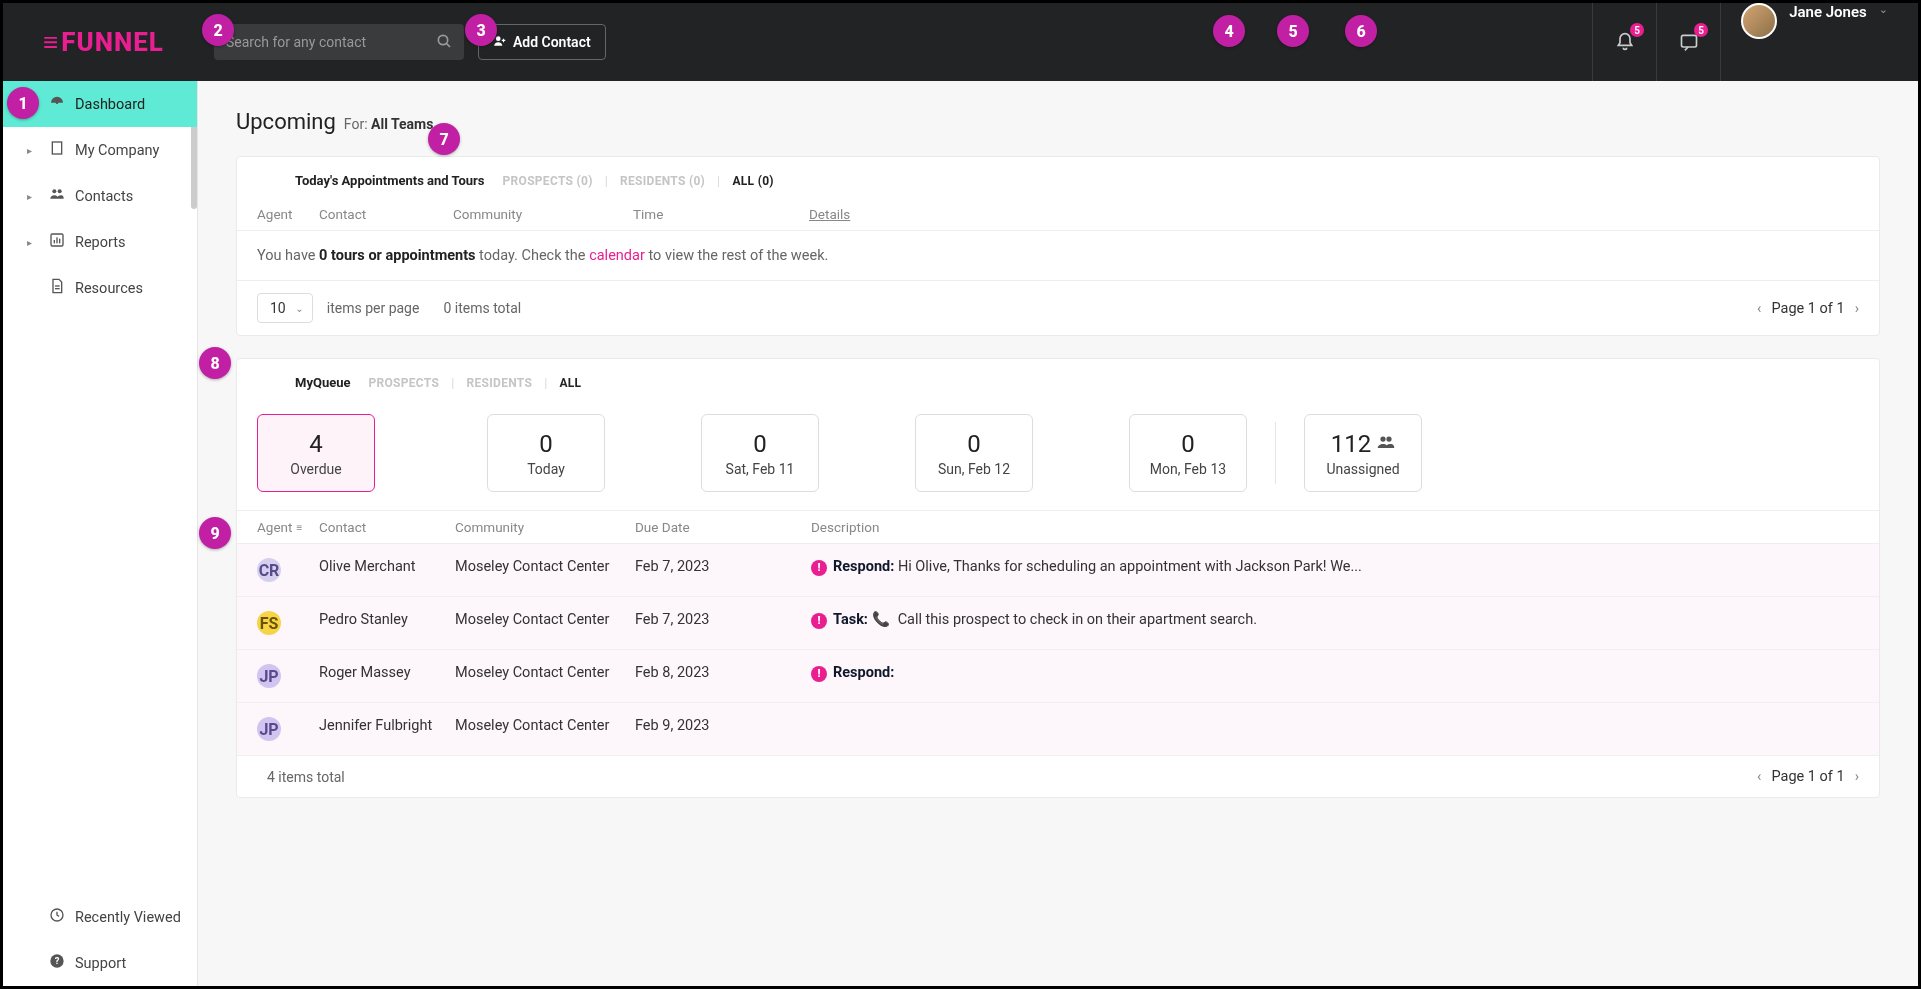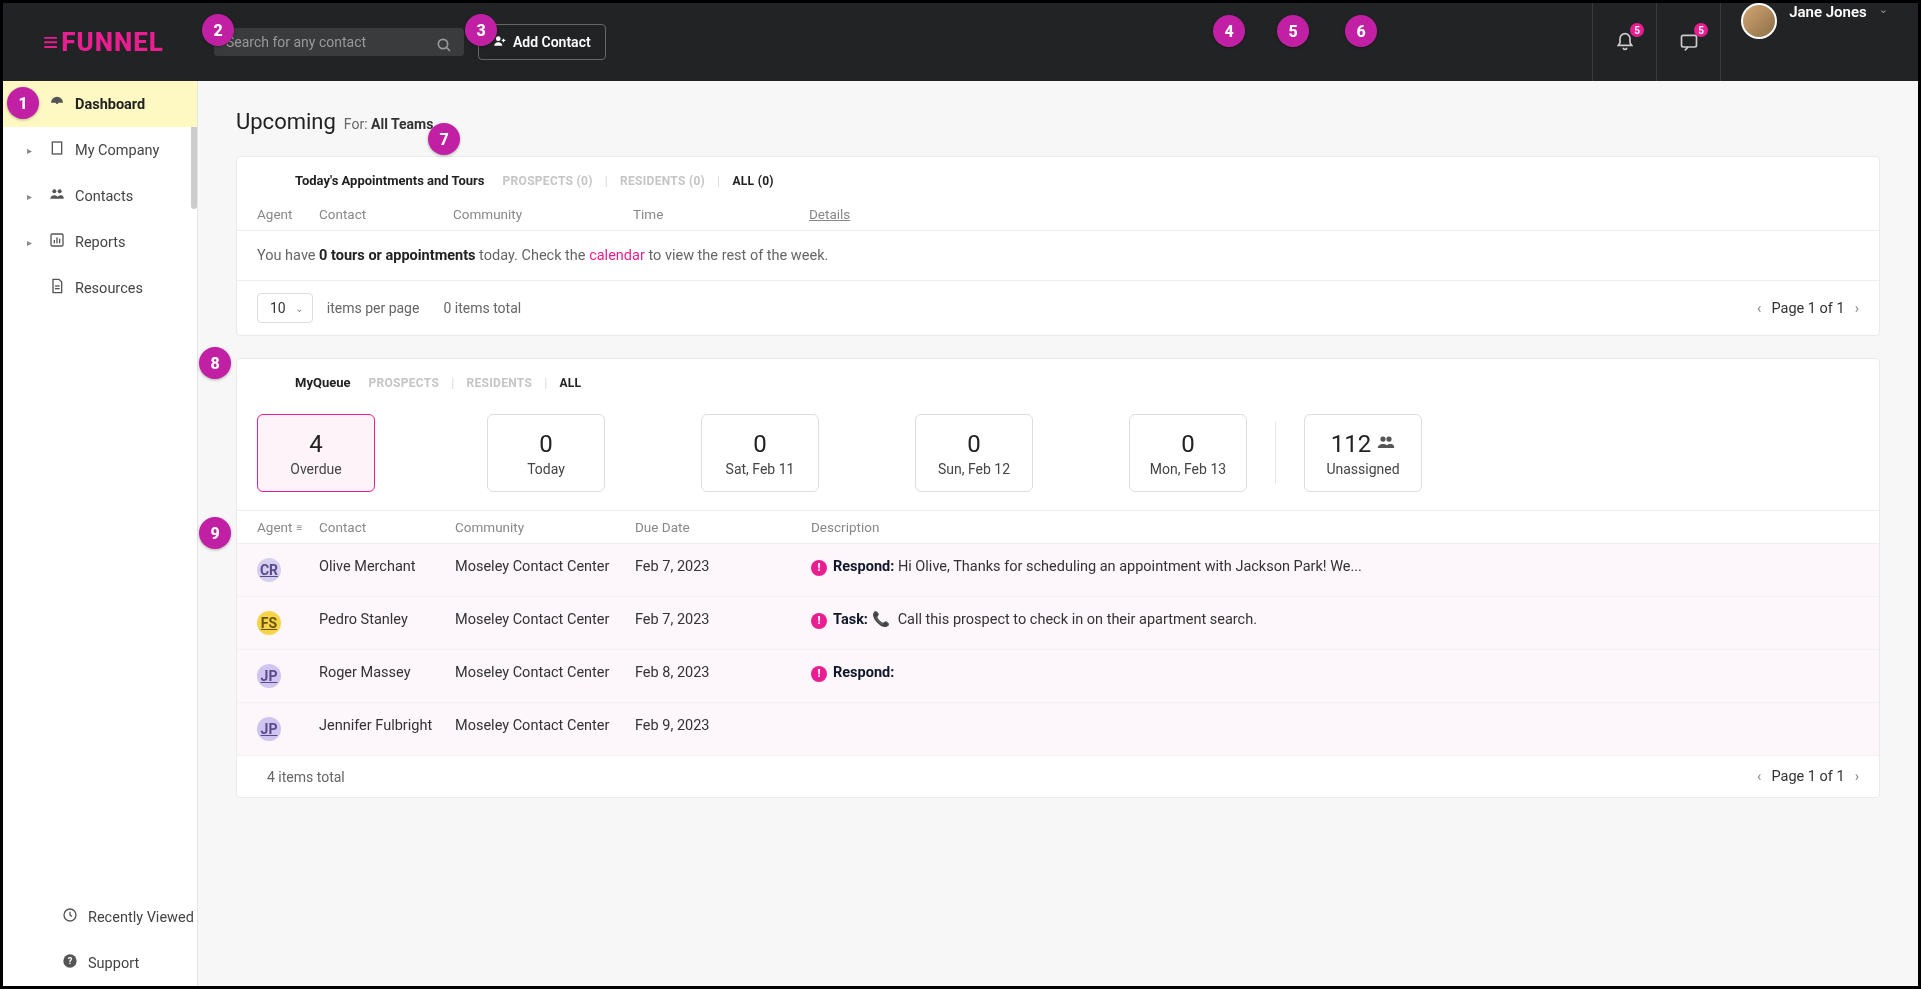--- a/index.html
+++ b/index.html
@@ -3,45 +3,45 @@
 <meta charset="utf-8">
 <style>
 * { box-sizing: border-box; margin: 0; padding: 0; font-family: -apple-system, BlinkMacSystemFont, "Segoe UI", Roboto, Arial, sans-serif; }
 body { background: #f5f5f5; width: 1921px; height: 989px; overflow: hidden; border: 3px solid #000; position: relative; }
 
 
 .topbar { background: #222325; height: 78px; display: flex; align-items: center; padding: 0 0 0 40px; position: relative; }
 .logo { color: #e91e91; font-weight: 800; font-size: 26px; letter-spacing: 1px; display: flex; align-items: center; gap: 2px; }
 .logo-prefix { color: #e91e91; font-size: 26px; font-weight: 900; }
 .search-wrap { margin-left: 50px; position: relative; }
-.search-input { width: 250px; height: 28px; background: #3a3b3d; border: none; border-radius: 4px; color: #aaa; padding: 0 40px 0 12px; font-size: 14px; }
+.search-input { width: 250px; height: 36px; background: #3a3b3d; border: none; border-radius: 4px; color: #aaa; padding: 0 40px 0 12px; font-size: 14px; }
 .search-input::placeholder { color: #999; }
 .search-icon { position: absolute; right: 12px; top: 9px; color: #999; }
 .add-contact { margin-left: 14px; background: #222325; border: 1px solid #666; color: #fff; height: 36px; padding: 0 14px; border-radius: 4px; font-size: 14px; font-weight: 600; display: flex; align-items: center; gap: 6px; cursor: pointer; }
 .topbar-right { margin-left: auto; display: flex; align-items: center; height: 100%; }
 .topbar-iconcell { width: 64px; height: 100%; border-left: 1px solid #3a3b3d; display: flex; align-items: center; justify-content: center; position: relative; color: #ccc; }
 .badge-count { position: absolute; top: 20px; right: 12px; background: #e91e91; color: #fff; font-size: 10px; min-width: 14px; height: 14px; border-radius: 8px; display: flex; align-items: center; justify-content: center; padding: 0 3px; font-weight: 600; }
 .user-cell { display: flex; align-items: flex-start; gap: 12px; padding-right: 30px; color: #fff; border-left: 1px solid #3a3b3d; padding-left: 20px; height: 100%; }
 .avatar { width: 36px; height: 36px; border-radius: 50%; background: linear-gradient(135deg, #d4a574, #8b6f47); border: 2px solid #fff; }
 .user-name { font-size: 15px; font-weight: 600; }
 .chevron { font-size: 11px; color: #999; }
 
 
 .shell { display: flex; height: calc(100% - 78px); }
 .sidebar { width: 195px; background: #fff; border-right: 1px solid #e5e5e5; display: flex; flex-direction: column; position: relative; }
 .side-scroll-thumb { position: absolute; right: 0; top: 8px; width: 6px; height: 120px; background: #ccc; border-radius: 3px; }
 .side-item { height: 46px; display: flex; align-items: center; padding: 0 0 0 46px; color: #444; font-size: 14.5px; position: relative; cursor: pointer; }
-.side-item.active { background: #fef9c3; font-weight: 700; color: #222; }
+.side-item.active { background: #5eead4; font-weight: 400; color: #222; }
 .side-caret { position: absolute; left: 24px; color: #888; font-size: 10px; }
 .side-icon { position: absolute; left: 46px; color: #555; }
 .side-item .label { margin-left: 26px; }
 .side-item.nocaret { padding-left: 46px; }
 .side-item.nocaret .side-icon { left: 46px; }
 .side-item.nocaret .label { margin-left: 26px; }
-.sidebar-bottom { margin-top: auto; padding-left: 13px; }
+.sidebar-bottom { margin-top: auto; }
 
 
 .main { flex: 1; background: #f7f7f7; padding: 28px 38px 0 38px; overflow: auto; }
 .page-title { font-size: 22px; font-weight: 400; color: #222; display: flex; align-items: baseline; gap: 8px; }
 .page-sub { font-size: 14px; color: #666; }
 .page-sub b { color: #333; }
 
 .card { background: #fff; border-radius: 4px; margin-top: 22px; border: 1px solid #eaeaea; }
 .card-head { display: flex; align-items: center; padding: 16px 20px 10px 20px; gap: 18px; }
 .card-title { font-size: 13px; font-weight: 700; color: #222; margin-left: 38px; }
@@ -71,21 +71,21 @@
 .qcard.unassigned .num { display: flex; align-items: center; gap: 6px; }
 
 .queue-head { display: flex; padding: 8px 20px; color: #888; font-size: 13.5px; border-top: 1px solid #eee; border-bottom: 1px solid #eee; }
 .col-agent { width: 62px; display: flex; align-items: center; gap: 4px; }
 .col-contact { width: 136px; }
 .col-community { width: 180px; }
 .col-due { width: 176px; }
 .col-desc { flex: 1; }
 
 .qrow { display: flex; padding: 14px 20px; font-size: 14.5px; color: #333; border-bottom: 1px solid #f0f0f0; align-items: flex-start; background: #fdf6fa; }
-.agent-avatar { width: 24px; height: 24px; border-radius: 50%; font-size: 14px; font-weight: 700; display: flex; align-items: center; justify-content: center; text-decoration: underline; }
+.agent-avatar { width: 24px; height: 24px; border-radius: 50%; font-size: 16px; font-weight: 700; display: flex; align-items: center; justify-content: center; }
 .desc-kind { font-weight: 700; color: #0f172a; }
 .desc-icon { width: 16px; height: 16px; border-radius: 50%; background: #e91e91; color: #fff; display: inline-flex; align-items: center; justify-content: center; font-size: 11px; font-weight: 900; margin-right: 6px; }
 
 
 .appt-head .c1 { width: 62px; }
 .appt-head .c2 { width: 134px; }
 .appt-head .c3 { width: 180px; }
 .appt-head .c4 { width: 176px; }
 .appt-head .c5 { flex: 1; text-decoration: underline; }
 

